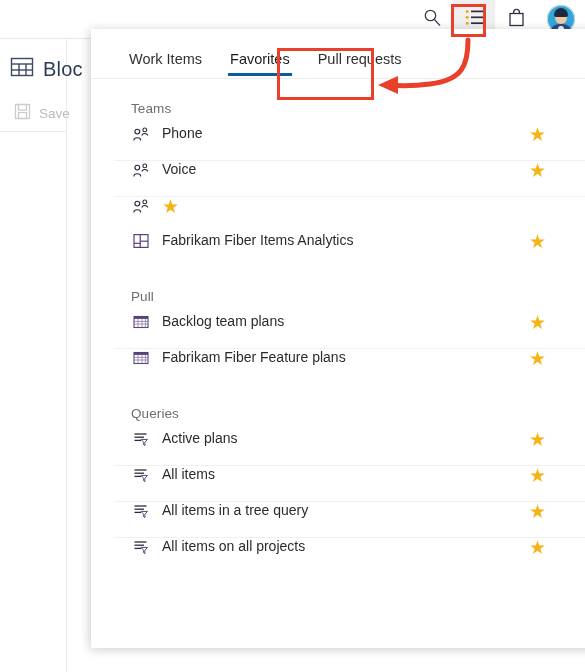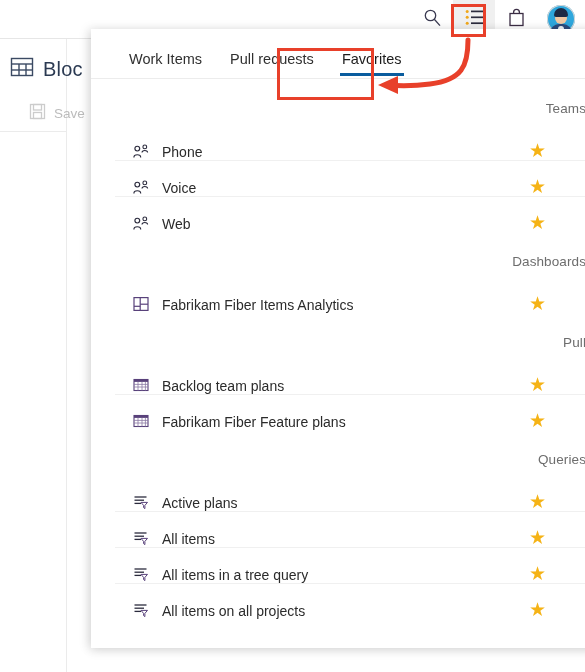--- a/index.html
+++ b/index.html
@@ -104,21 +104,21 @@
     gap: 9px;
     white-space: nowrap;
   }
   #bg-title-text {
     font-size: 20px;
     color: #2b3a52;
     letter-spacing: .2px;
   }
   #bg-command-row {
     position: absolute;
-    left: 29px; top: 103px;
+    left: 14px; top: 103px;
     display: flex;
     align-items: center;
     gap: 8px;
     white-space: nowrap;
   }
   #bg-command-text {
     font-size: 13.5px;
     color: #bcbcbc;
   }
   #bg-command-underline {
@@ -167,26 +167,25 @@
 
   #panel-body {
     position: relative;
     padding: 0 24px 0 24px;
   }
   .section-title {
     font-size: 13.5px;
     color: #6d6d6d;
     padding: 22px 0 9px 16px;
     letter-spacing: .1px;
-    text-align: right;
   }
   .fav-row {
     position: relative;
     display: flex;
-    align-items: flex-end;
+    align-items: flex-start;
     height: 35px;
     border-top: 1px solid #f0f0f0;
     padding: 0 8px 0 16px;
   }
   .fav-row.first { border-top: none; }
   .fav-icon {
     width: 20px;
     height: 18px;
     margin-right: 11px;
     flex: 0 0 auto;
@@ -300,26 +299,26 @@
     </div>
   </div>
 </div>
 
 <div id="favorites-panel">
 
   <div id="panel-tabs">
     <div class="tab">
       <span>Work Items</span>
     </div>
-    <div class="tab">
-      <span>Pull requests</span>
-    </div>
     <div class="tab is-active">
       <span>Favorites</span>
       <span class="tab-underline"></span>
+    </div>
+    <div class="tab">
+      <span>Pull requests</span>
     </div>
   </div>
 
   <div id="panel-body">
 
     <div class="section-title">Teams</div>
 
     <div class="fav-row first">
       <span class="fav-icon">
         <svg width="17" height="15" viewBox="0 0 17 15">
@@ -348,25 +347,23 @@
 
     <div class="fav-row">
       <span class="fav-icon">
         <svg width="17" height="15" viewBox="0 0 17 15">
           <circle cx="4.3" cy="4.6" r="2.4" fill="none" stroke="#2b2b3d" stroke-width="1.15"></circle>
           <path d="M0.9 13.4 C0.9 9.8 7.7 9.8 7.7 13.4" fill="none" stroke="#2b2b3d" stroke-width="1.15"></path>
           <circle cx="11.8" cy="2.9" r="1.9" fill="none" stroke="#2b2b3d" stroke-width="1.1"></circle>
           <path d="M9 8.6 C9 5.8 14.6 5.8 14.6 8.6" fill="none" stroke="#2b2b3d" stroke-width="1.1"></path>
         </svg>
       </span>
-      <span class="fav-label">Web</span>
-      <span class="fav-star">★</span>
-    </div>
-
-    <div class="section-title">Dashboards</div>
+      <span class="fav-star">★</span>
+    </div>
+
 
     <div class="fav-row first">
       <span class="fav-icon">
         <svg width="16" height="16" viewBox="0 0 16 16">
           <rect x="1" y="1.6" width="14" height="12.8" fill="none" stroke="#58417a" stroke-width="1.2"></rect>
           <line x1="7.2" y1="1.6" x2="7.2" y2="14.4" stroke="#58417a" stroke-width="1.2"></line>
           <line x1="7.2" y1="8.2" x2="15" y2="8.2" stroke="#58417a" stroke-width="1.2"></line>
           <line x1="1" y1="10.3" x2="7.2" y2="10.3" stroke="#58417a" stroke-width="1.2"></line>
         </svg>
       </span>

